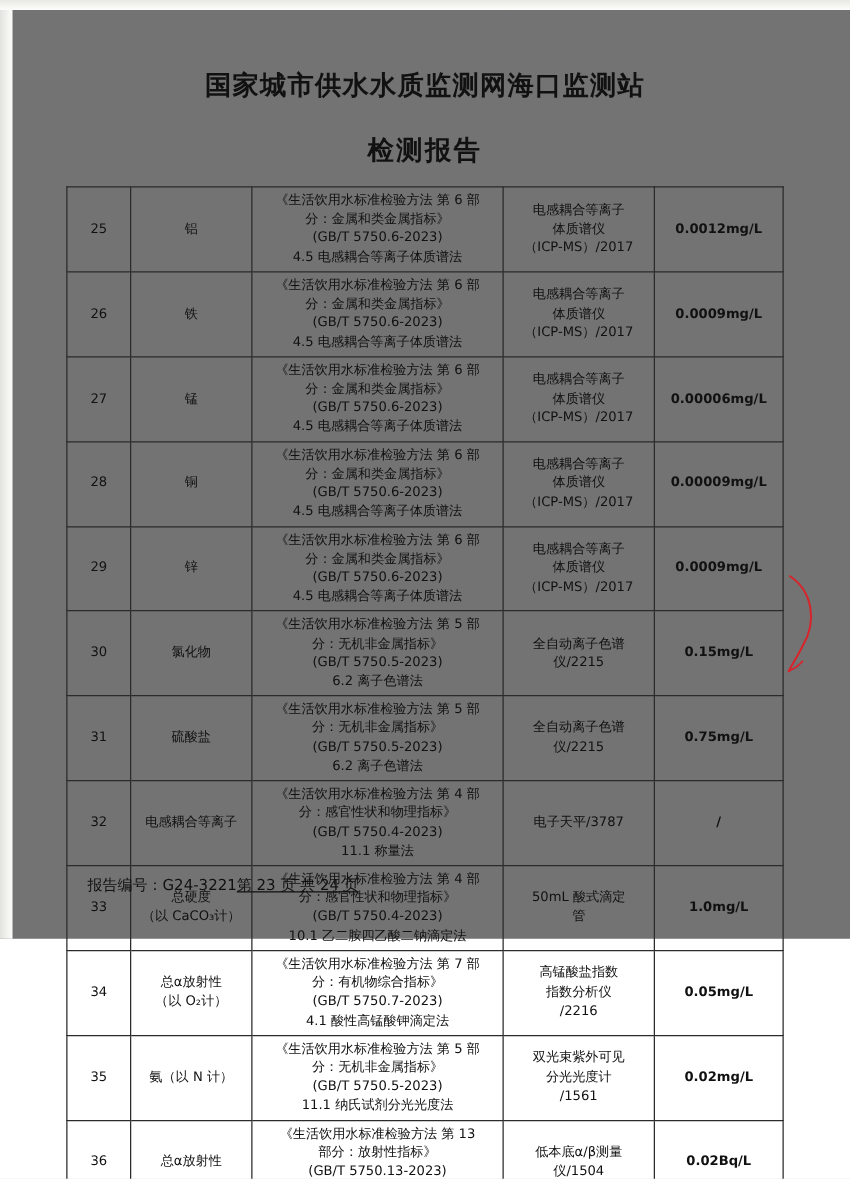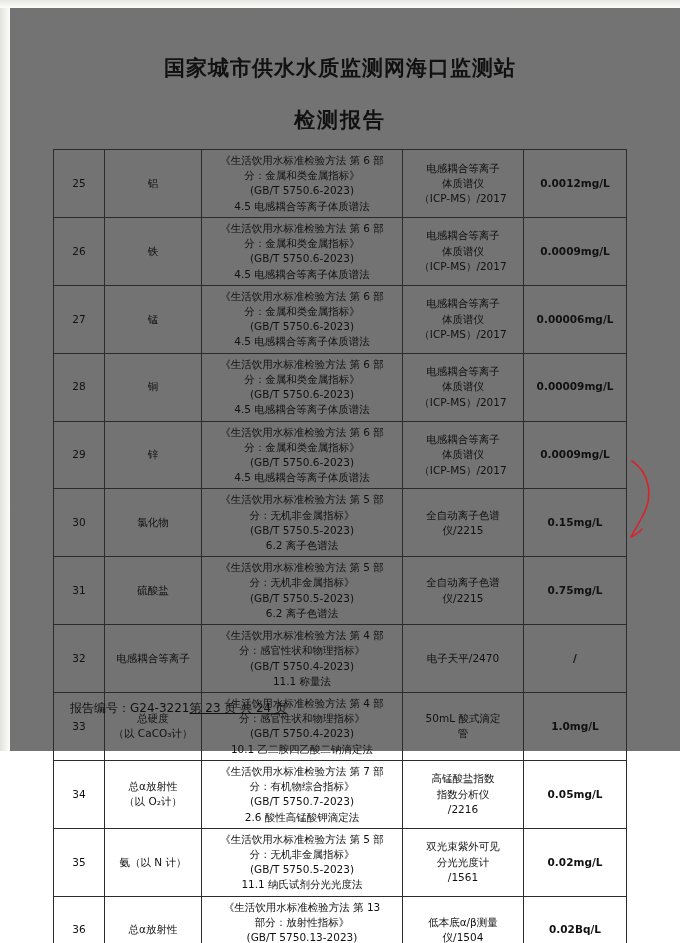--- a/index.html
+++ b/index.html
@@ -243,21 +243,21 @@
           <td class="col-item">
             <span class="m-line">电感耦合等离子</span>
           </td>
           <td class="col-method">
             <span class="m-line">《生活饮用水标准检验方法 第 4 部</span>
             <span class="m-line">分：感官性状和物理指标》</span>
             <span class="m-line">(GB/T 5750.4-2023)</span>
             <span class="m-line">11.1 称量法</span>
           </td>
           <td class="col-device">
-            <span class="m-line">电子天平/2470</span>
+            <span class="m-line">电子天平/3787</span>
           </td>
           <td class="col-value">/</td>
         </tr>
         <tr>
           <td class="col-no">33</td>
           <td class="col-item">
             <span class="m-line">总硬度</span>
             <span class="m-line">（以 CaCO₃计）</span>
           </td>
           <td class="col-method">
@@ -275,21 +275,21 @@
         <tr>
           <td class="col-no">34</td>
           <td class="col-item">
             <span class="m-line">总α放射性</span>
             <span class="m-line">（以 O₂计）</span>
           </td>
           <td class="col-method">
             <span class="m-line">《生活饮用水标准检验方法 第 7 部</span>
             <span class="m-line">分：有机物综合指标》</span>
             <span class="m-line">(GB/T 5750.7-2023)</span>
-            <span class="m-line">2.6 酸性高锰酸钾滴定法</span>
+            <span class="m-line">4.1 酸性高锰酸钾滴定法</span>
           </td>
           <td class="col-device">
             <span class="m-line">高锰酸盐指数</span>
             <span class="m-line">指数分析仪</span>
             <span class="m-line">/2216</span>
           </td>
           <td class="col-value">0.05mg/L</td>
         </tr>
         <tr>
           <td class="col-no">35</td>

